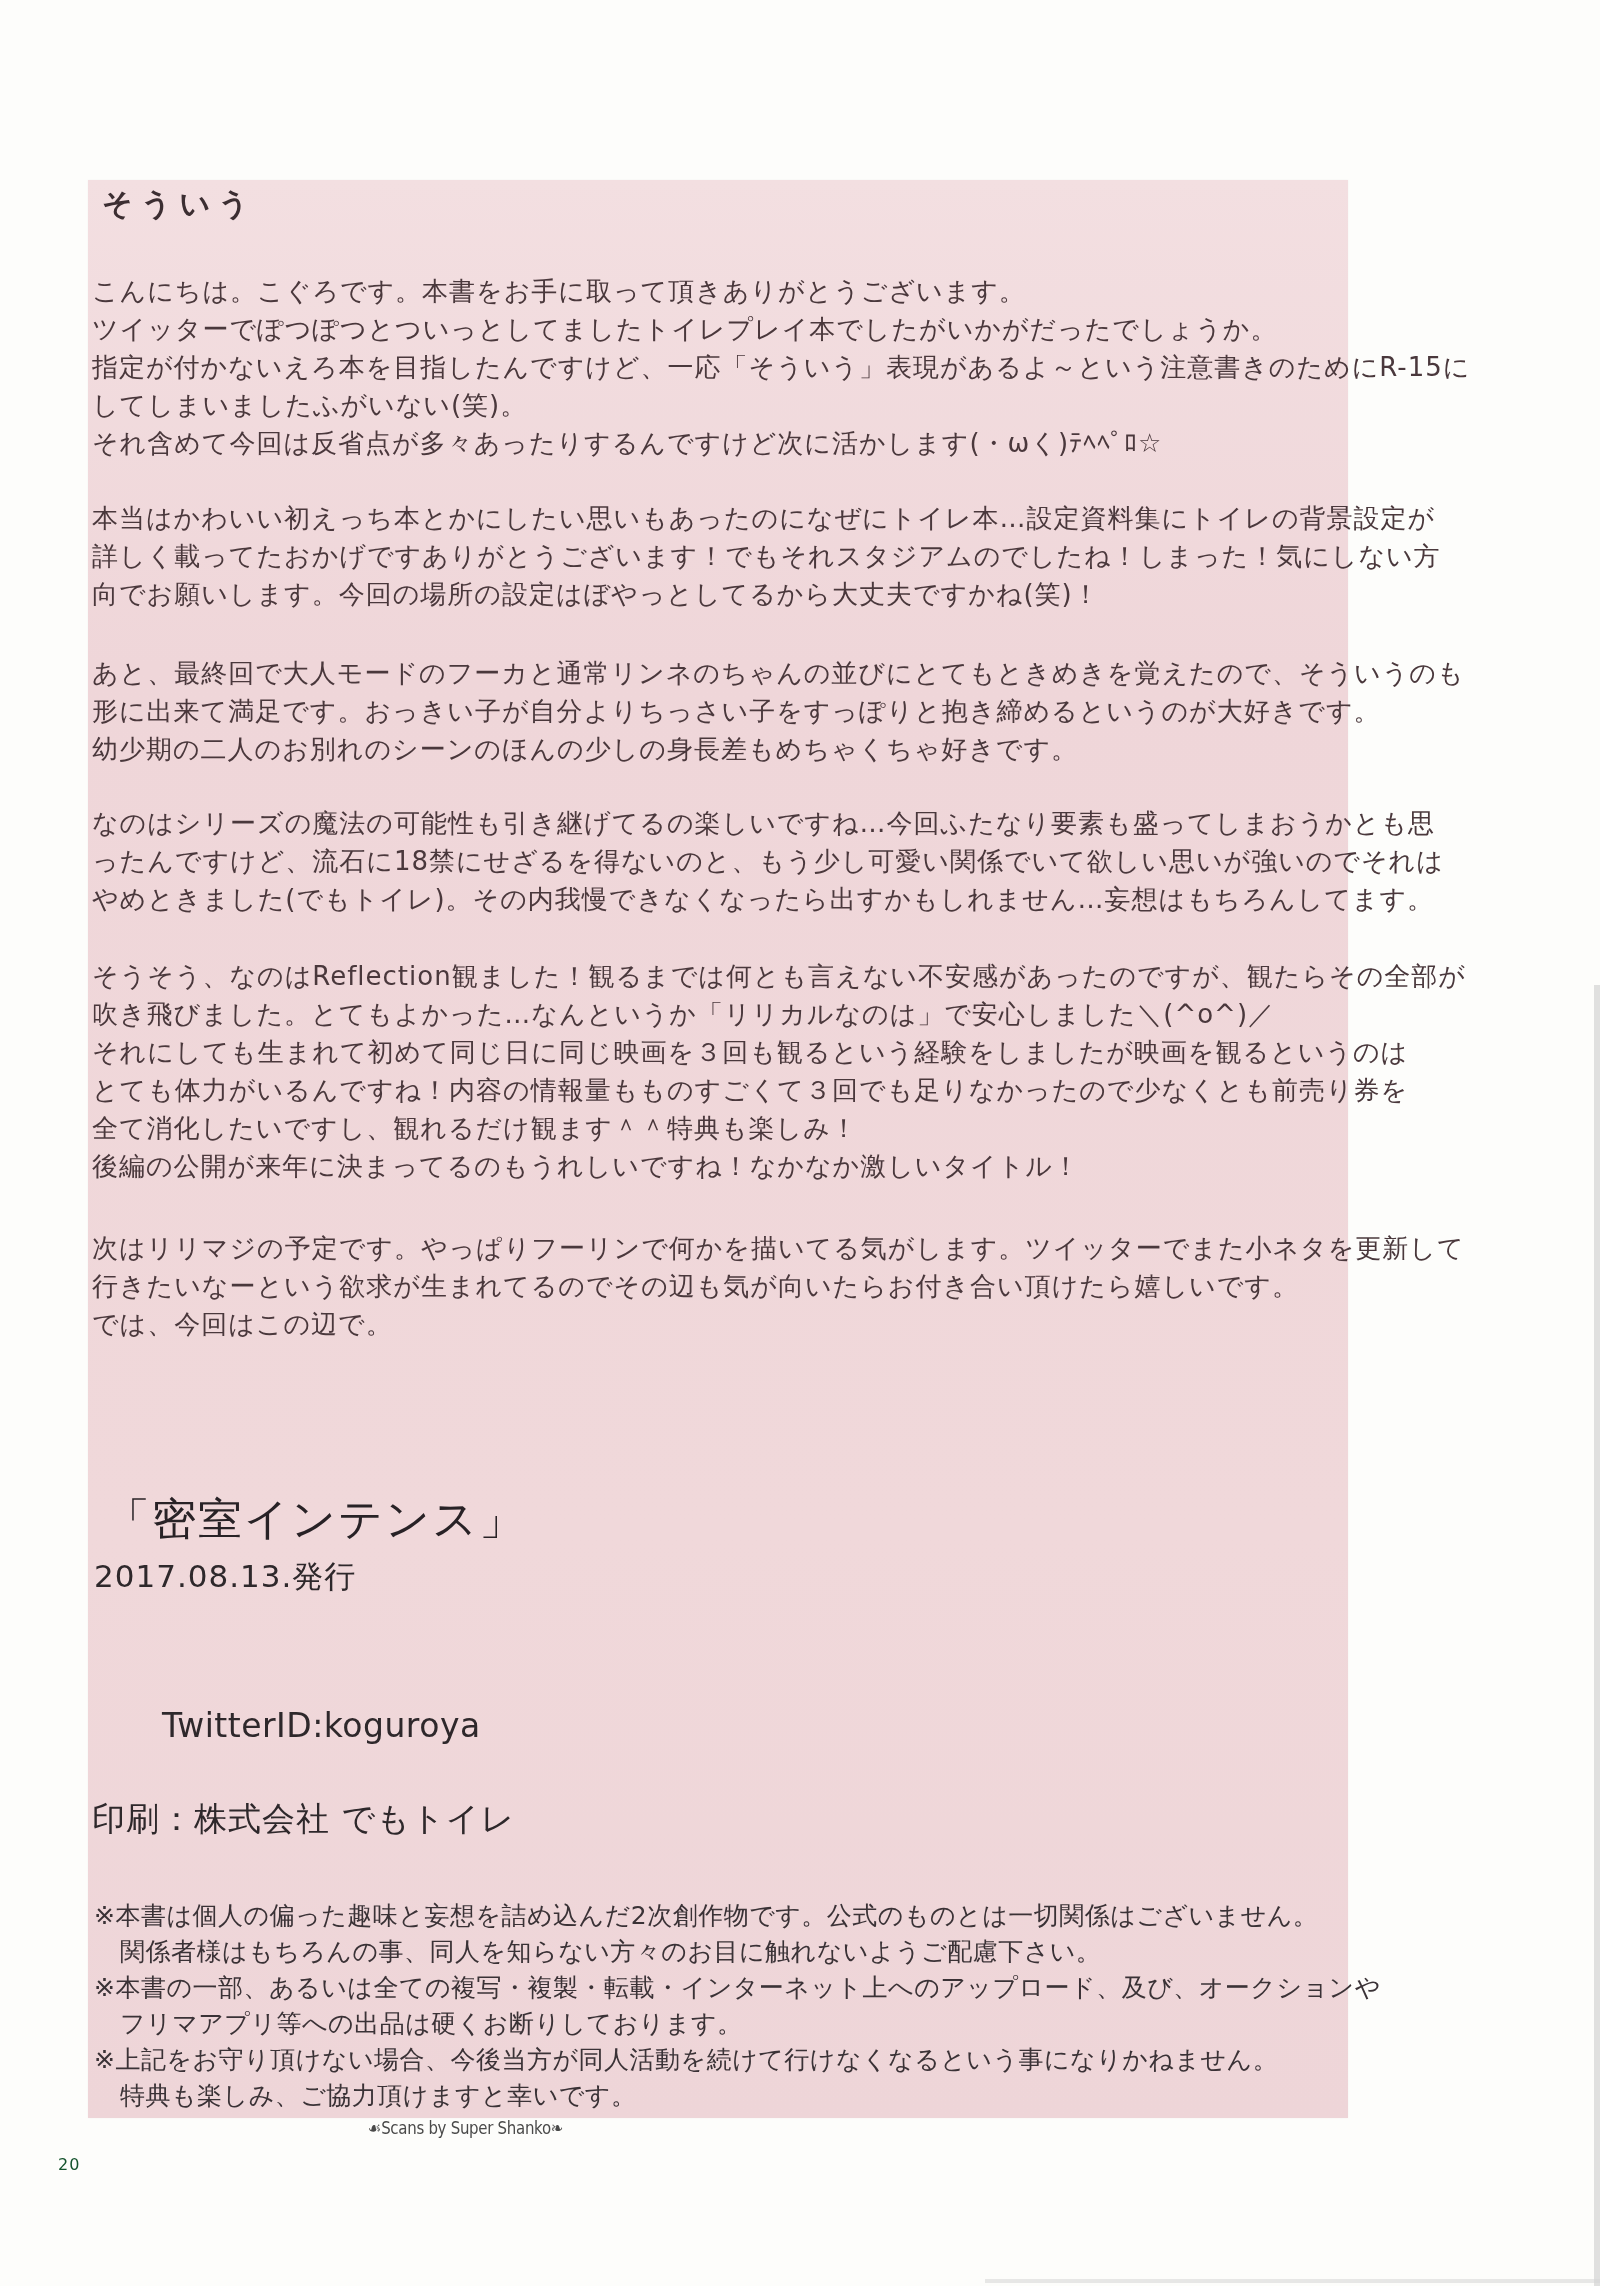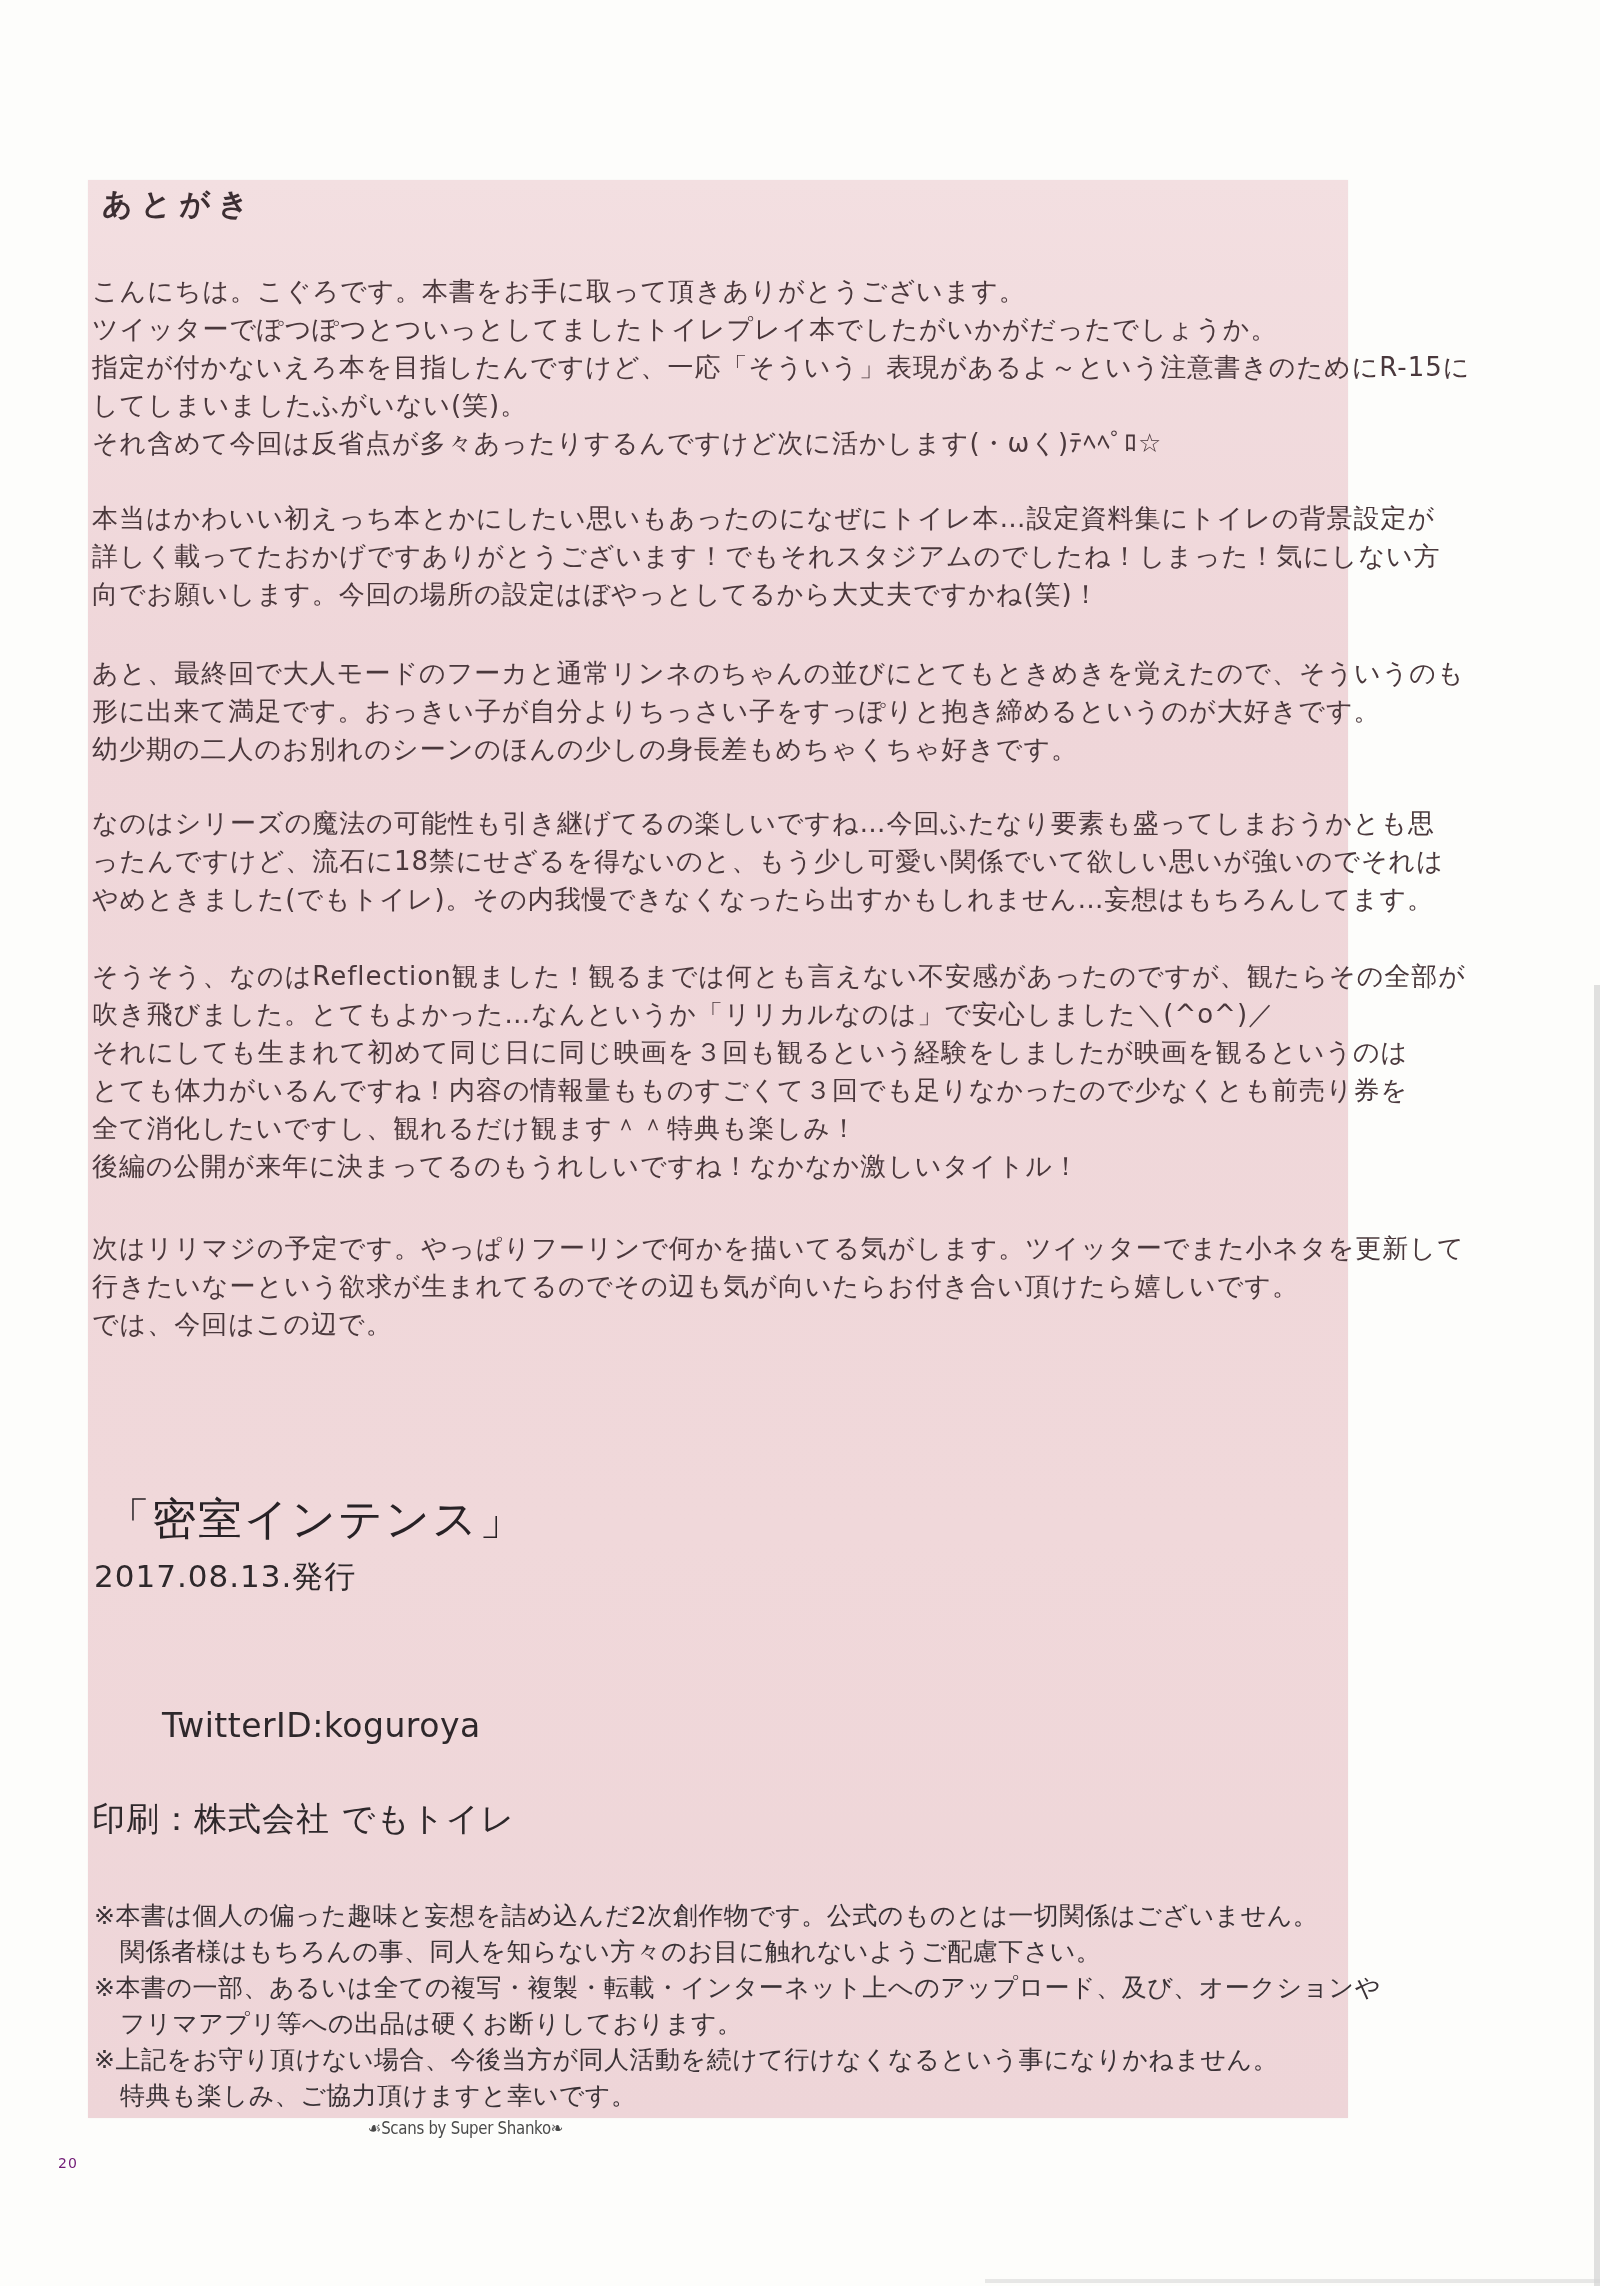--- a/index.html
+++ b/index.html
@@ -53,39 +53,39 @@
   }
   .disclaimer .line.indent{padding-left:26px;}
   
   .scan-credit{
     position:absolute;left:368px;top:2118px;
     font-size:15px;color:#4a4a4a;letter-spacing:-0.3px;
     transform:scaleY(1.15);transform-origin:top left;
   }
   .page-number{
     position:absolute;left:58px;top:2155px;
-    font-size:14px;color:#701a75;letter-spacing:1px;
+    font-size:16px;color:#14532d;letter-spacing:1px;
   }
   .edge-right{
     position:absolute;right:0;top:985px;width:6px;height:1301px;
     background:#c9c9c9;opacity:0.55;
   }
   .edge-bottom{
     position:absolute;left:985px;top:2279px;width:615px;height:4px;
     background:#d5d5d5;opacity:0.55;
   }
 </style>
 </head>
 <body>
 
 <div class="canvas">
 
   <div class="page">
 
-    <div class="page-title">あとがき</div>
+    <div class="page-title">そういう</div>
 
     <div class="para" style="top:92px">
       <div class="line">こんにちは。こぐろです。本書をお手に取って頂きありがとうございます。</div>
       <div class="line">ツイッターでぽつぽつとついっとしてましたトイレプレイ本でしたがいかがだったでしょうか。</div>
       <div class="line">指定が付かないえろ本を目指したんですけど、一応「そういう」表現があるよ～という注意書きのためにR-15に</div>
       <div class="line">してしまいましたふがいない(笑)。</div>
       <div class="line">それ含めて今回は反省点が多々あったりするんですけど次に活かします(・ωく)ﾃﾍﾍﾟﾛ☆</div>
     </div>
 
     <div class="para" style="top:319px">

